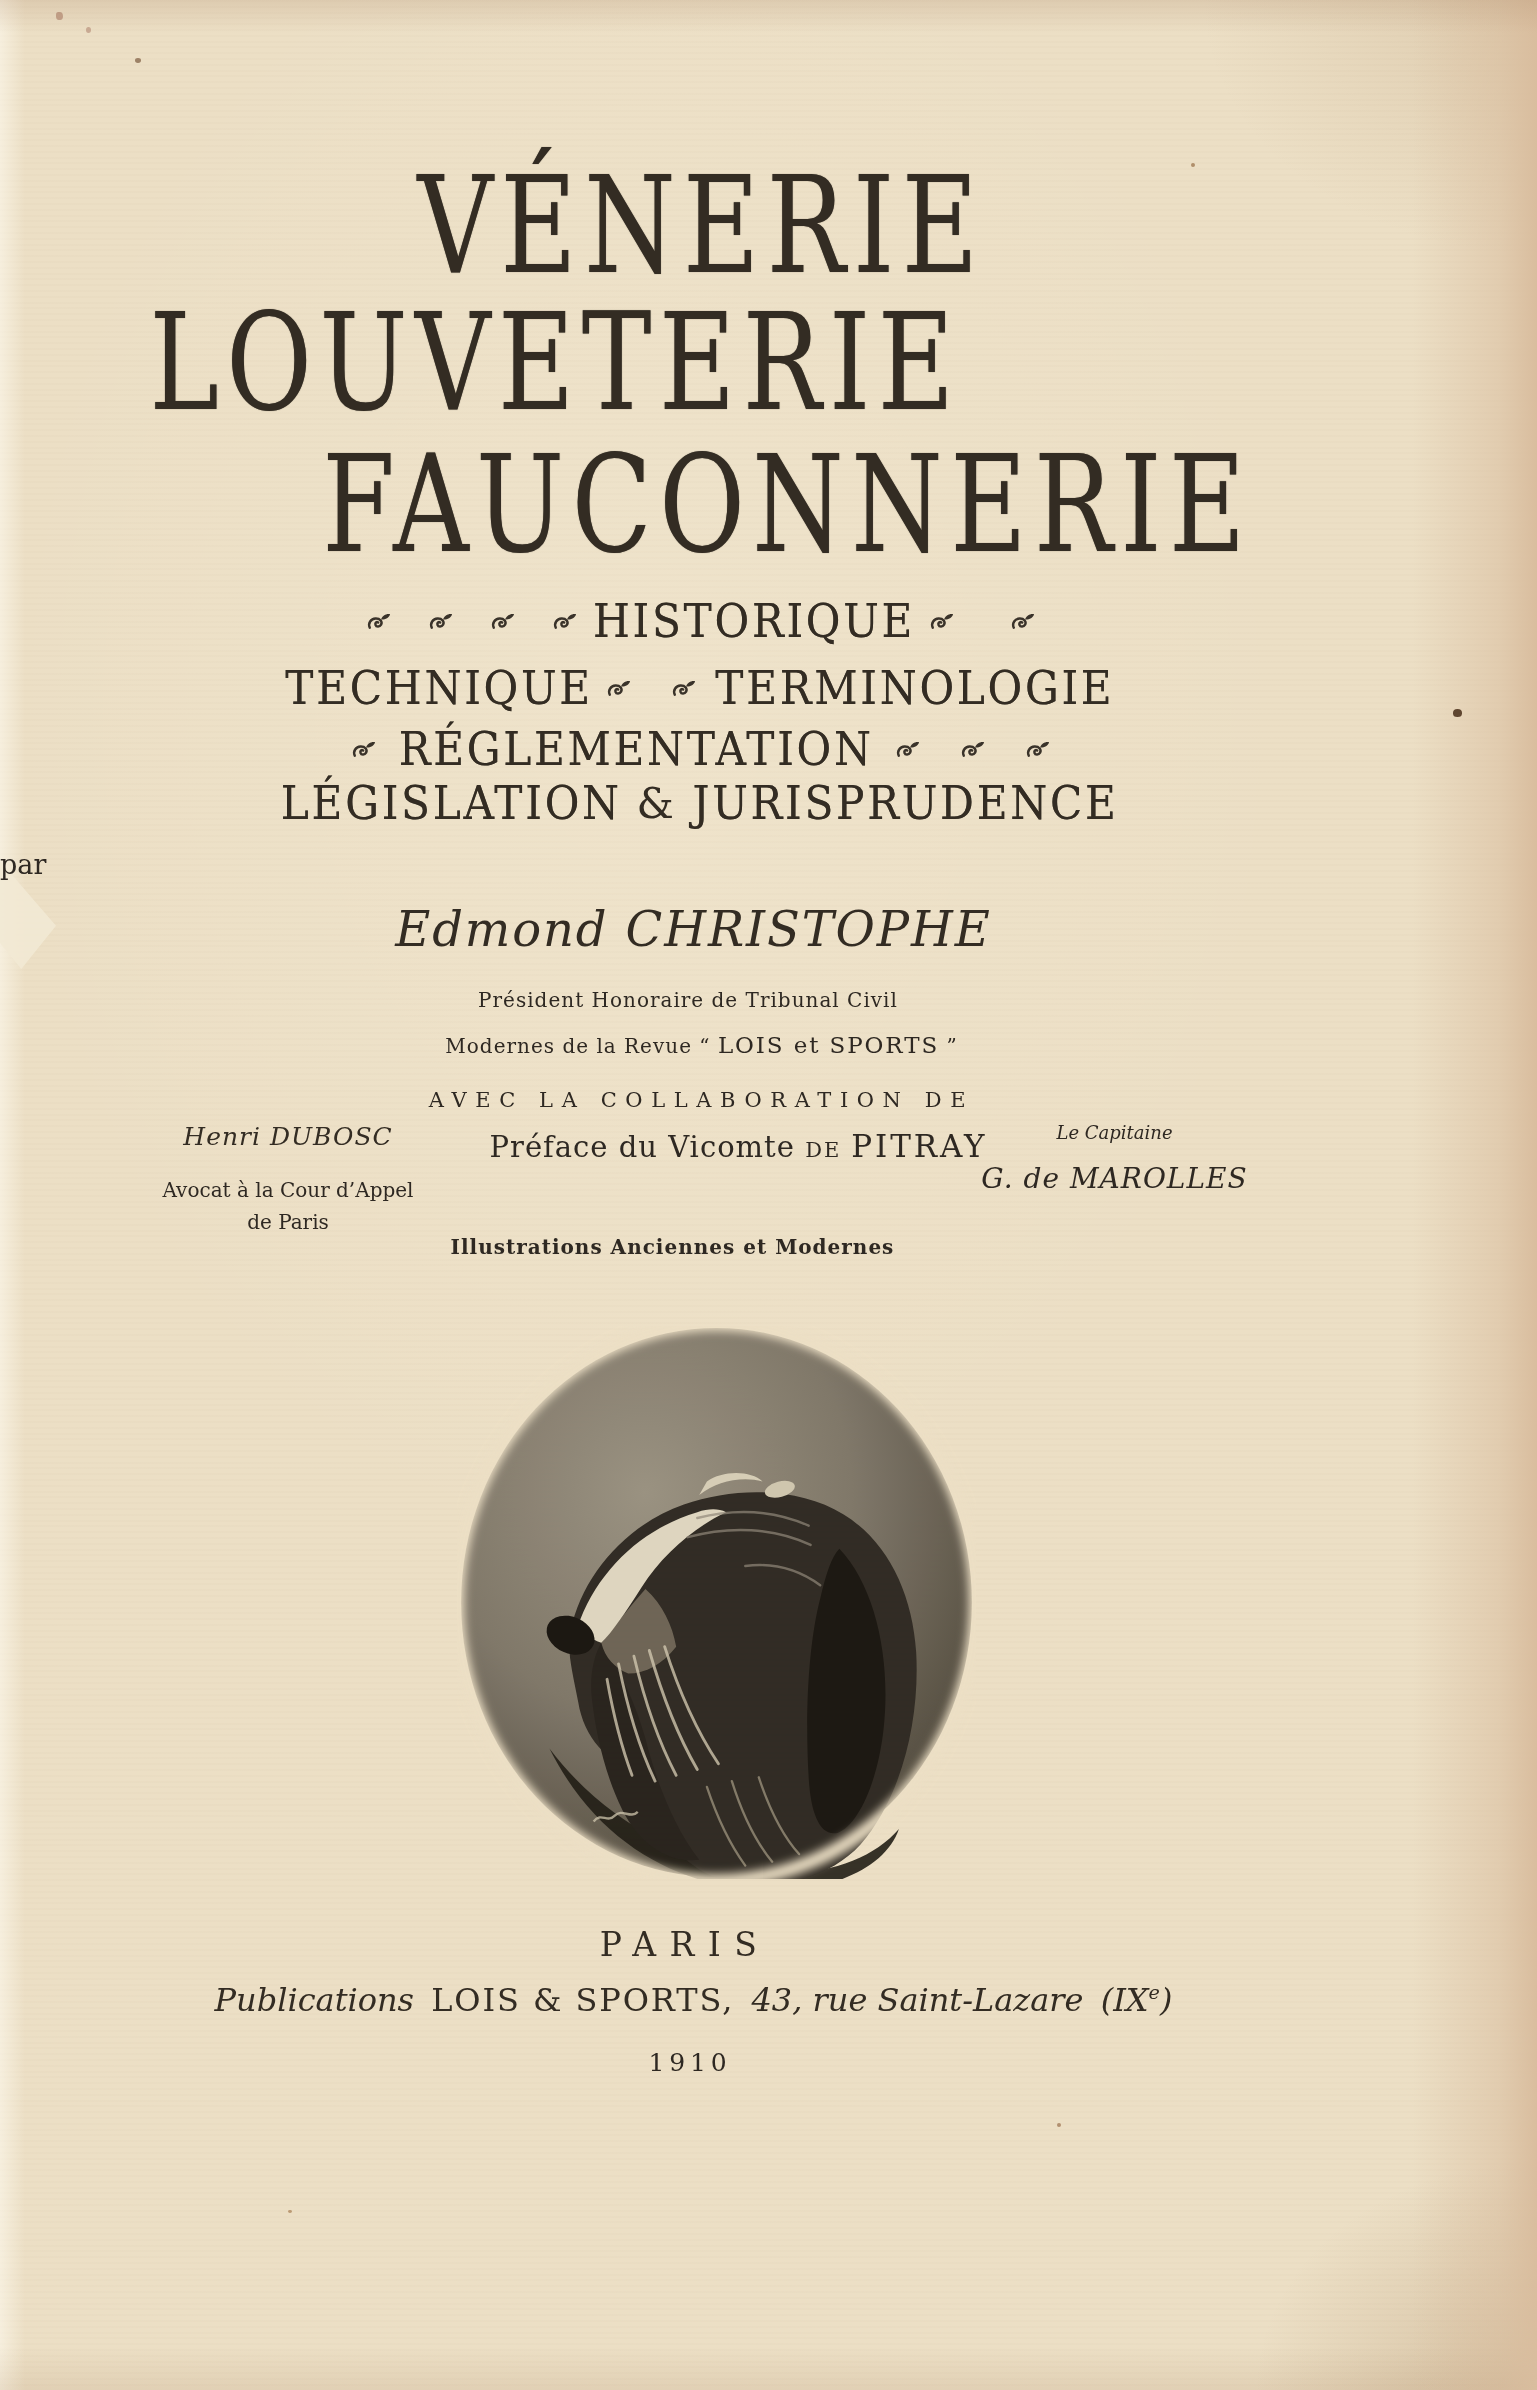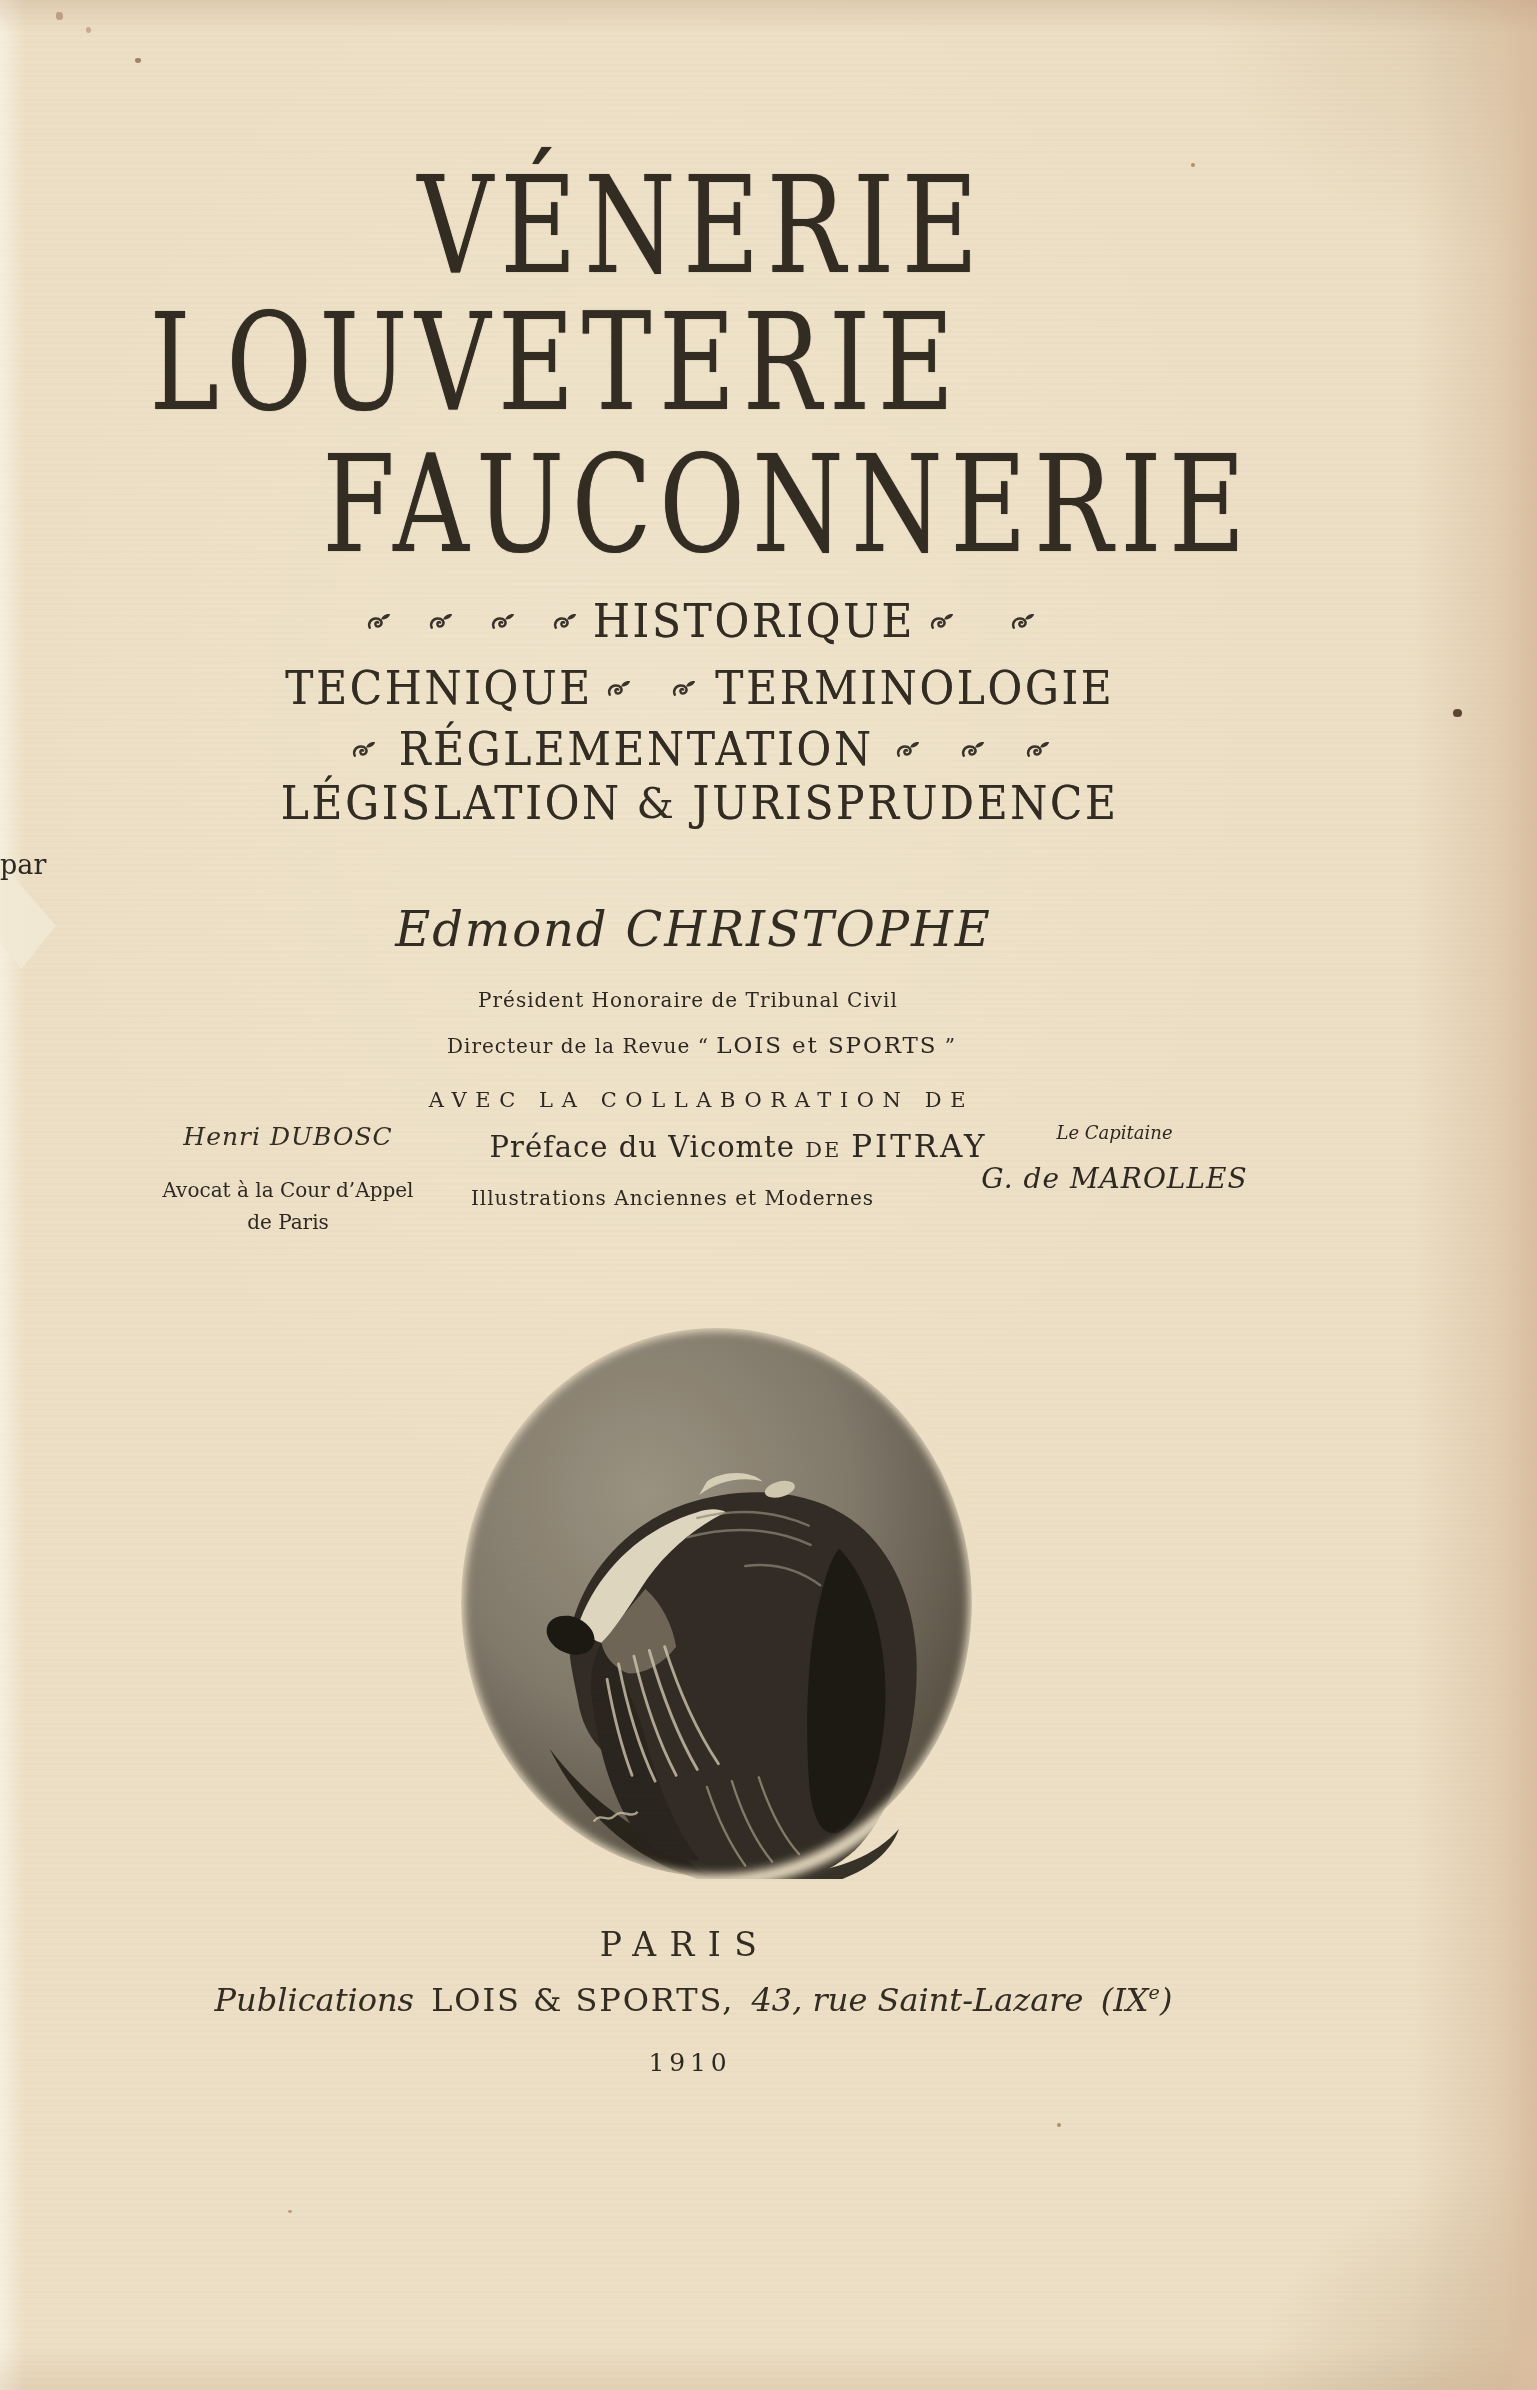--- a/index.html
+++ b/index.html
@@ -51,21 +51,21 @@
   .c-left{top:1122px;left:144px;width:288px;}
   .c-right{top:1122px;left:980px;width:269px;}
   .c-name{font-style:italic;font-size:25px;letter-spacing:1px;color:#332c23;}
   .c-role{font-size:20px;margin-top:27px;}
   .c-role2{font-size:20px;margin-top:7.7px;}
   .c-title{font-style:italic;font-size:18px;}
   .c-name2{font-style:italic;font-size:28px;margin-top:19px;letter-spacing:1px;}
   .preface{top:1128px;left:0;width:1397px;text-align:center;font-size:29px;letter-spacing:1px;padding-left:40px;}
   .preface .sc{font-size:21px;letter-spacing:1.9px;}
   .preface .pname{font-size:31px;letter-spacing:2.9px;}
-  .illus{top:1186px;left:0;width:1345px;text-align:center;font-size:20px;letter-spacing:1px;}
+  .illus{top:1235px;left:0;width:1345px;text-align:center;font-size:20px;letter-spacing:1px;font-weight:bold;}
   
   .dog{position:absolute;left:457px;top:1326px;width:519px;height:553px;opacity:.97;}
   
   .city{top:1925px;left:0;width:1370px;text-align:center;font-size:33px;letter-spacing:13.4px;color:#332c23;}
   .publine{top:1981px;left:0;width:1387px;text-align:center;font-size:32px;white-space:nowrap;color:#332c23;}
   .publine .it{font-style:italic;}
   .publine .caps{letter-spacing:1.9px;}
   .publine .part{margin:0 8.6px;}
   .publine .sup{font-size:60%;vertical-align:super;}
   .year{top:2048px;left:0;width:1380px;text-align:center;font-size:25px;letter-spacing:4.8px;}
@@ -169,21 +169,21 @@
 
   <div class="subrow r4">
     <span class="sub">LÉGISLATION</span>
     <span class="amp">&amp;</span>
     <span class="sub">JURISPRUDENCE</span>
   </div>
 
   <div class="abs par">par</div>
   <div class="abs author">Edmond CHRISTOPHE</div>
   <div class="abs role1">Président Honoraire de Tribunal Civil</div>
-  <div class="abs role2"><span>Directeur de la Revue “</span> <span class="caps">LOIS et SPORTS</span> <span>”</span></div>
+  <div class="abs role2"><span>Modernes de la Revue “</span> <span class="caps">LOIS et SPORTS</span> <span>”</span></div>
 
   <div class="abs collab-h">AVEC LA COLLABORATION DE</div>
 
   <div class="ccol c-left">
     <div class="c-name">Henri DUBOSC</div>
     <div class="c-role">Avocat à la Cour d’Appel</div>
     <div class="c-role2">de Paris</div>
   </div>
 
   <div class="ccol c-right">

